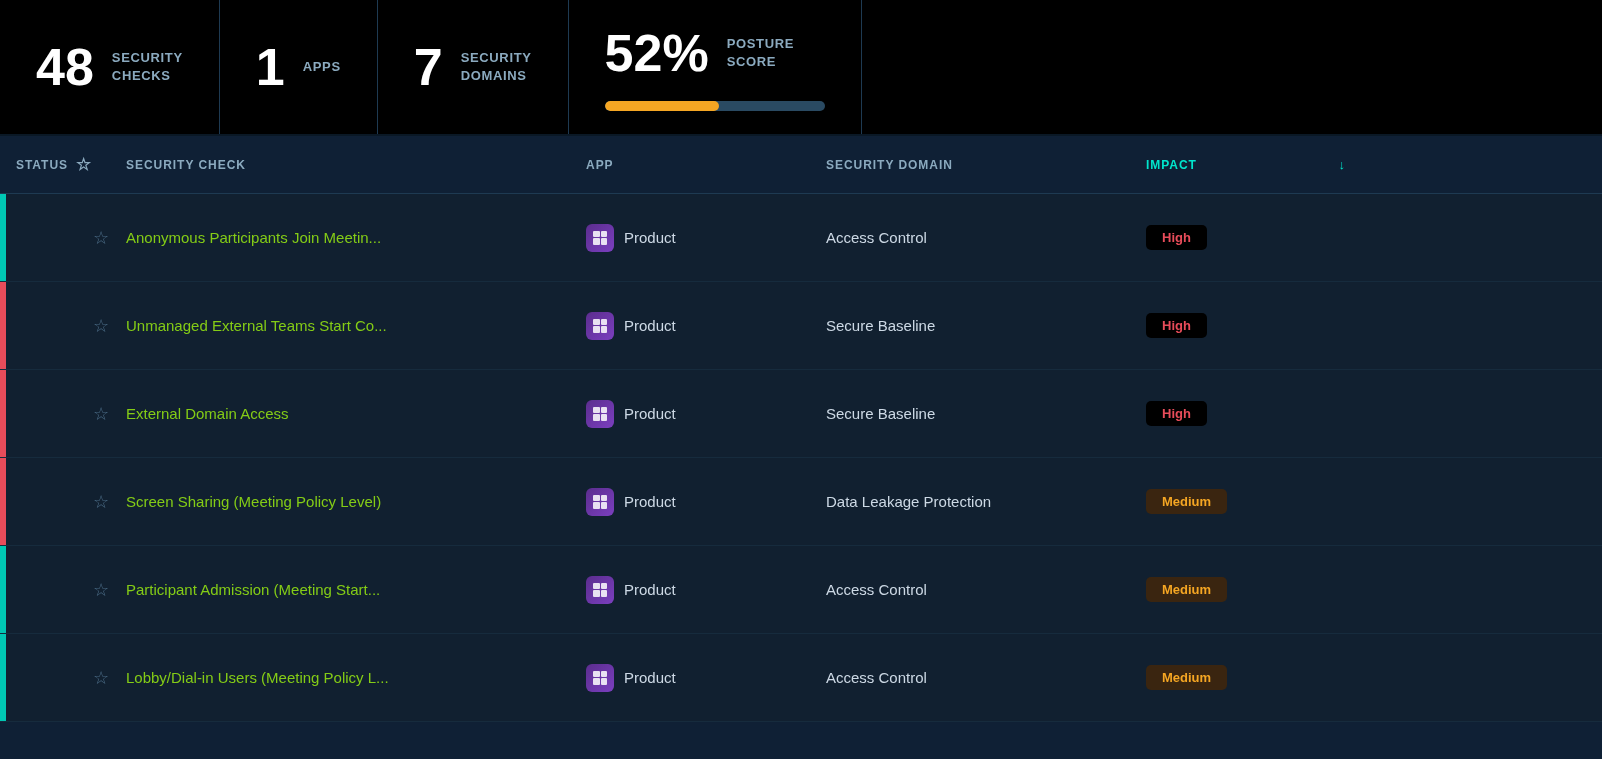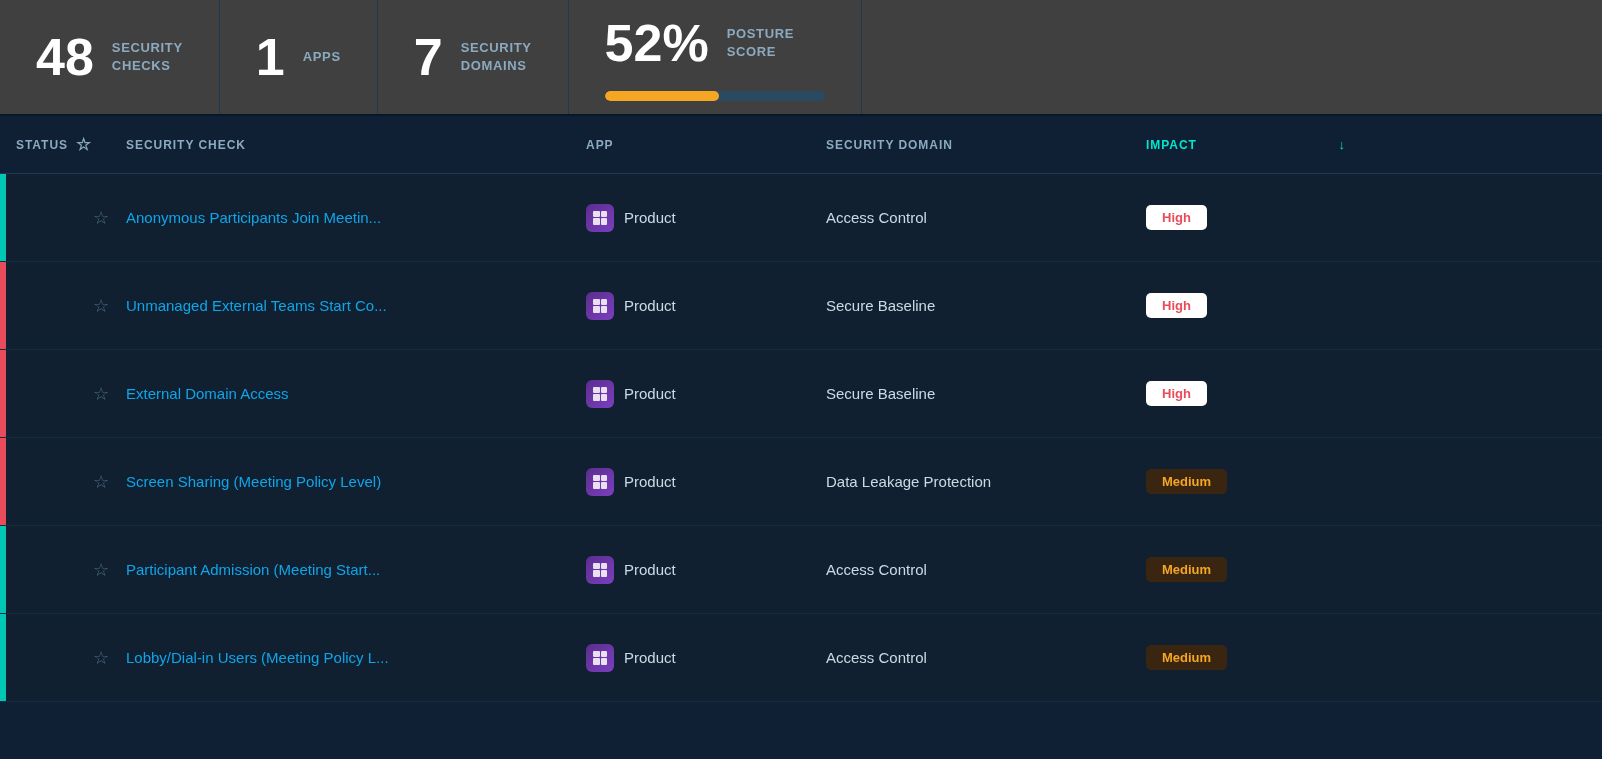--- a/index.html
+++ b/index.html
@@ -7,23 +7,23 @@
       background-color: #0f2035;
       font-family: 'Segoe UI', Arial, sans-serif;
       color: #cdd9e5;
       width: 1602px;
       min-height: 759px;
     }
 
     
     .stats-bar {
       display: flex;
-      background-color: #404040;
+      background-color: #000000;
       border-bottom: 2px solid #0a1825;
-      height: 116px;
+      height: 136px;
     }
     .stat-block {
       display: flex;
       align-items: center;
       padding: 0 36px;
       gap: 18px;
       border-right: 1px solid #1e3a52;
     }
     .stat-number {
       font-size: 52px;
@@ -141,21 +141,21 @@
       justify-content: center;
     }
     .star-icon {
       color: #4a6a84;
       font-size: 18px;
       cursor: pointer;
     }
 
     .check-name {
       font-size: 15px;
-      color: #0ea5e9;
+      color: #84cc16;
       padding-right: 12px;
     }
 
     .app-cell {
       display: flex;
       align-items: center;
       gap: 10px;
     }
     .teams-icon {
       width: 28px;
@@ -193,21 +193,21 @@
     }
 
     .impact-badge {
       display: inline-block;
       padding: 5px 16px;
       border-radius: 5px;
       font-size: 13px;
       font-weight: 600;
     }
     .impact-high {
-      background: #ffffff;
+      background: #000000;
       color: #e84c5a;
     }
     .impact-medium {
       background: #3a2510;
       color: #f5a623;
     }
   </style>
 </head>
 <body>
 

